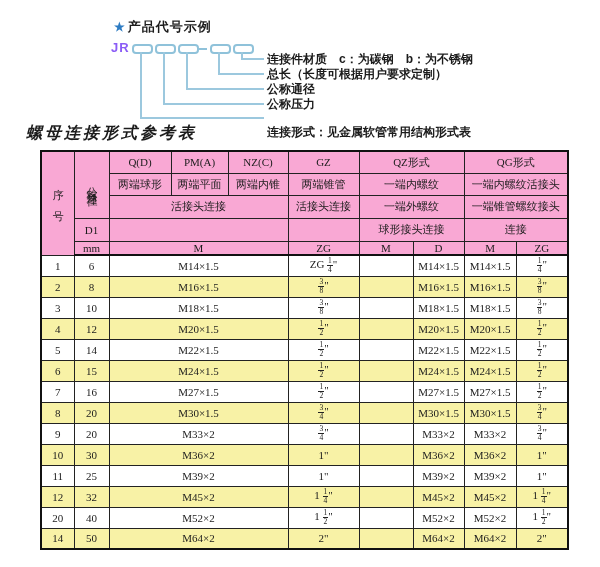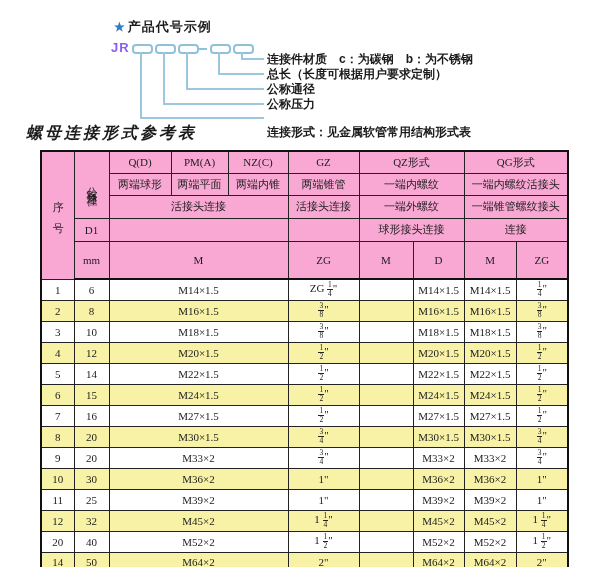--- a/index.html
+++ b/index.html
@@ -107,21 +107,21 @@
       <th colspan="2">一端外螺纹</th>
       <th colspan="2">一端锥管螺纹接头</th>
     </tr>
     <tr style="height:23px;">
       <th>D1</th>
       <th colspan="3"></th>
       <th></th>
       <th colspan="2">球形接头连接</th>
       <th colspan="2">连接</th>
     </tr>
-    <tr class="last-head" style="height:38px;">
+    <tr class="last-head" style="height:14px;">
       <th>mm</th>
       <th colspan="3">M</th>
       <th>ZG</th>
       <th>M</th>
       <th>D</th>
       <th>M</th>
       <th>ZG</th>
     </tr>
   </thead>
   <tbody id="table-body">

